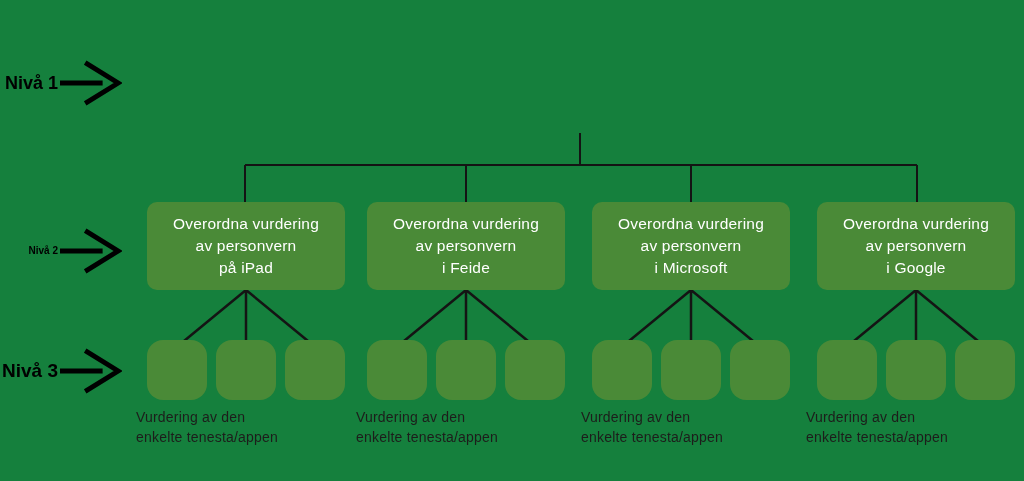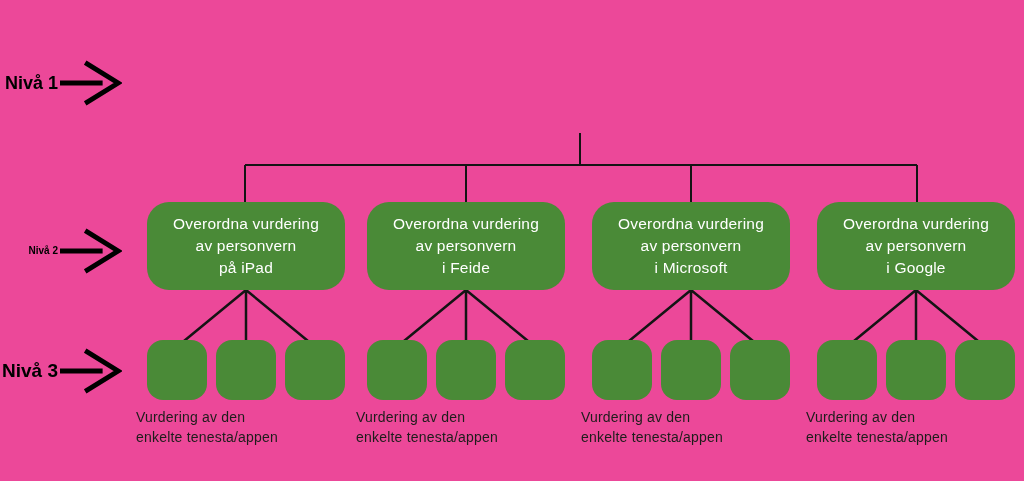--- a/index.html
+++ b/index.html
@@ -1,38 +1,38 @@
 <!DOCTYPE html>
 <html><head>
 <meta charset="utf-8">
 <style>
   html,body{margin:0;padding:0;background:#ffffff;}
   .canvas{
     position:relative;
     width:1024px;height:481px;
-    background:#ec4899;
+    background:#15803d;
     font-family:"Liberation Sans","DejaVu Sans",sans-serif;
     overflow:hidden;
   }
   .prewrap{white-space:pre-line;}
   
   .connectors{position:absolute;left:0;top:0;width:1024px;height:481px;pointer-events:none;}
   
   .root-box{
     position:absolute;left:318px;top:33px;width:525px;height:100px;
     background:#4a8a37;border-radius:28px;
     display:flex;align-items:center;justify-content:center;
     color:#ffffff;font-size:23px;line-height:1.42;text-align:center;
     letter-spacing:.3px;font-weight:500;
   }
   
   .branch{position:absolute;top:202px;width:198px;}
   .branch.b0{left:147px;} .branch.b1{left:367px;} .branch.b2{left:592px;} .branch.b3{left:817px;}
   .branch-box{
-    width:198px;height:88px;background:#4a8a37;border-radius:22px;
+    width:198px;height:88px;background:#4a8a37;border-radius:10px;
     display:flex;align-items:center;justify-content:center;
     color:#ffffff;font-size:15.5px;line-height:1.4;text-align:center;
     letter-spacing:.2px;font-weight:500;
   }
   .squares{position:absolute;left:0;top:138px;width:198px;display:flex;justify-content:space-between;}
   .service-box{width:60px;height:60px;background:#4a8a37;border-radius:16px;}
   .caption{
     position:absolute;left:-11px;top:206px;width:220px;
     color:#1d1d1b;font-size:14px;line-height:1.4;text-align:left;letter-spacing:.2px;
   }

